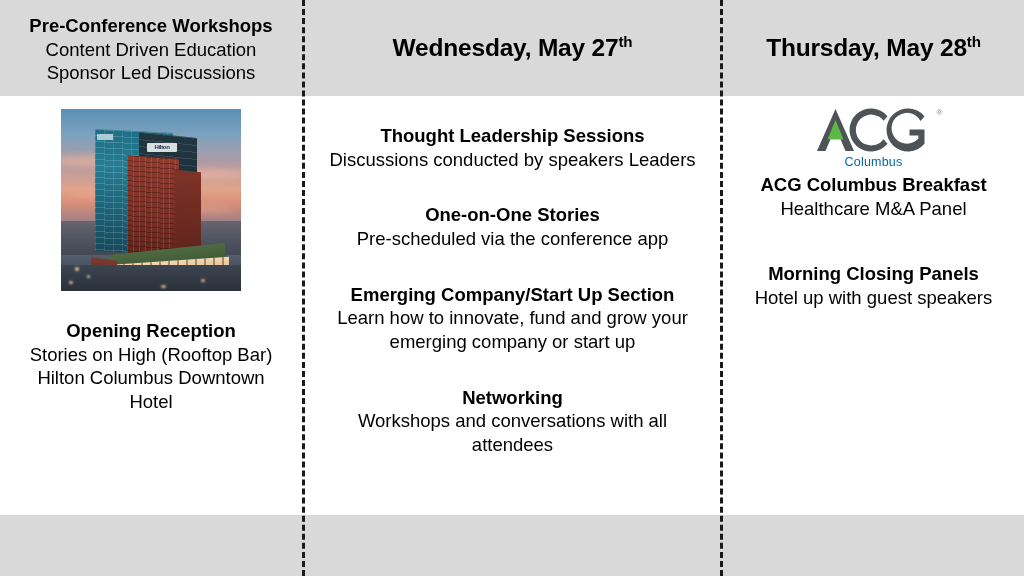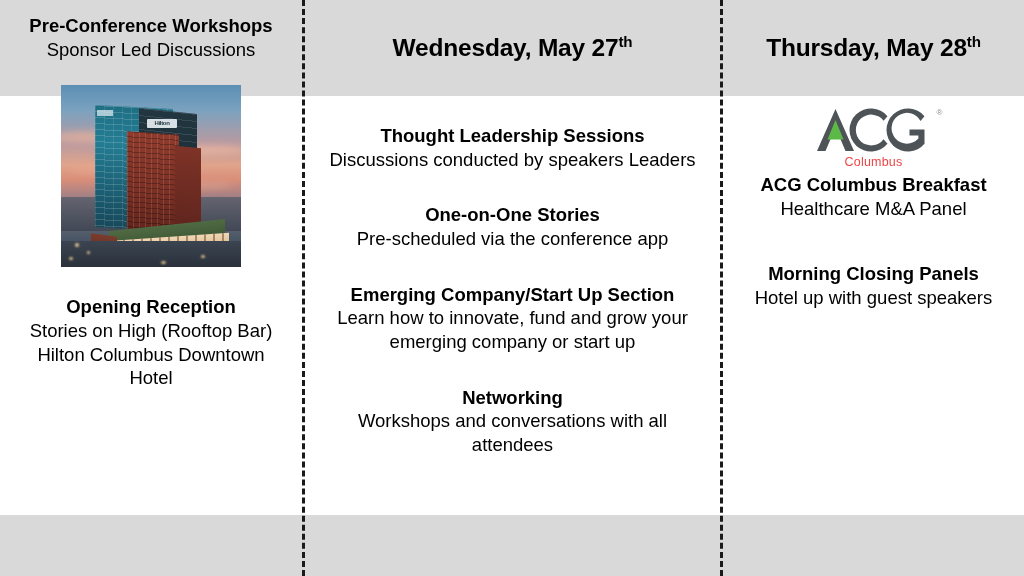--- a/index.html
+++ b/index.html
@@ -279,41 +279,42 @@
   }
   .acg-mark { position: relative; }
   .acg-reg {
     position: absolute;
     right: -9px; top: 2px;
     font-size: 8px;
     color: #8a8f93;
   }
   .acg-city {
     font-size: 12.5px;
-    color: #ef4444;
+    color: #0369a1;
     letter-spacing: 0.2px;
     margin-top: -3px;
   }
   .thu-gap { height: 42px; }
   .col-thu .block-title { font-size: 18.5px; }
   .col-thu .block-sub   { font-size: 18.5px; }
 </style>
 </head>
 <body>
 
 <div class="agenda-board">
 
   <div class="band band-top"></div>
   <div class="band band-bottom"></div>
 
   <div class="col col-tue">
     <div class="col-body">
 
       <div class="block tue-top">
         <p class="block-title">Pre-Conference Workshops</p>
+        <p class="block-sub">Content Driven Education</p>
         <p class="block-sub">Sponsor Led Discussions</p>
       </div>
 
       <div class="hotel-photo-wrap">
         <div class="hotel-photo">
           <div class="sky"></div>
           <div class="cloud cloud-a"></div>
           <div class="cloud cloud-b"></div>
           <div class="cloud cloud-c"></div>
           <div class="cloud cloud-d"></div>

